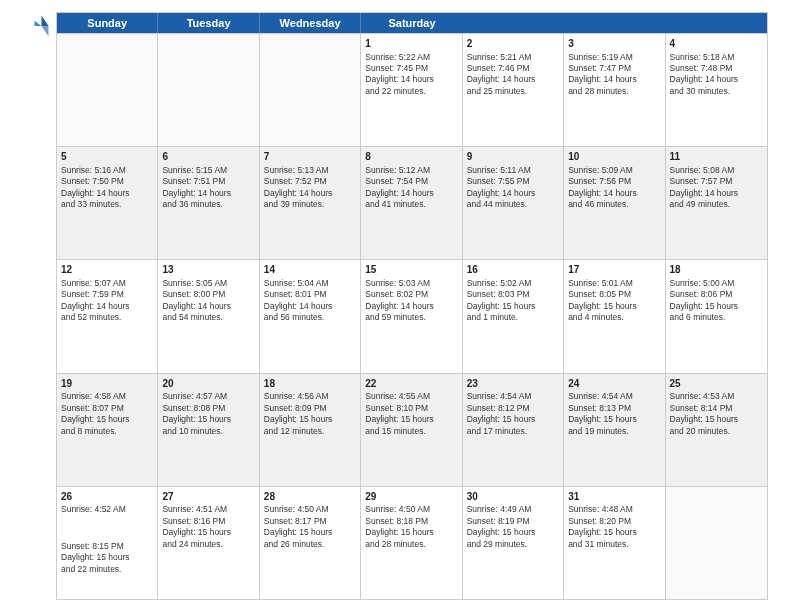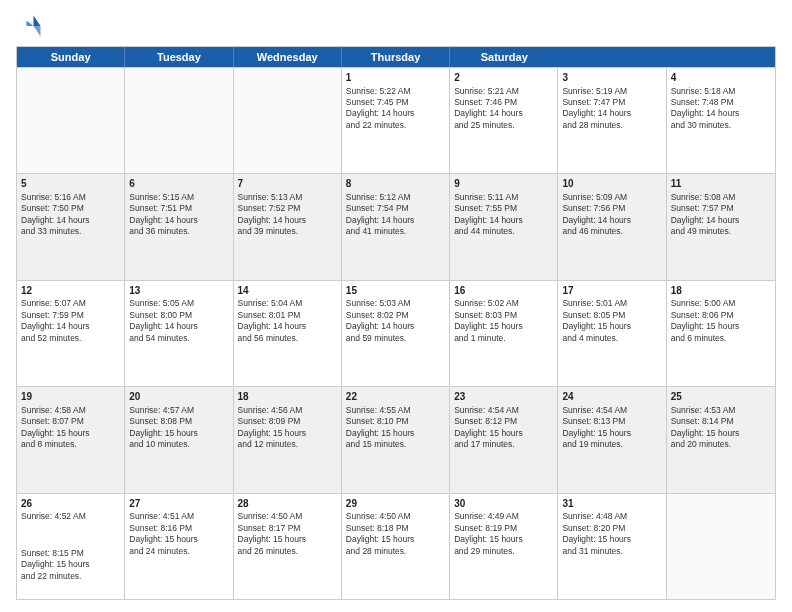--- a/index.html
+++ b/index.html
@@ -6,23 +6,23 @@
     body {
       font-family: Arial, sans-serif;
       background: #fff;
       width: 792px;
       height: 612px;
       overflow: hidden;
     }
     .page {
       width: 792px;
       height: 612px;
-      padding: 12px 16px;
-      display: flex;
-      flex-direction: column;
+      padding: 12px 24px;
+      display: flex;
+      flex-direction: row;
     }
     .header {
       display: flex;
       justify-content: space-between;
       align-items: flex-start;
       margin-bottom: 6px;
     }
     .logo {
       display: flex;
       align-items: center;
@@ -129,21 +129,20 @@
       <div class="main-title"></div>
       <div class="subtitle"></div>
     </div>
   </div>
 
   <div class="calendar">
     <div class="cal-header" id="cal-header">
         <div class="cal-header-cell">Sunday</div>
         <div class="cal-header-cell">Tuesday</div>
         <div class="cal-header-cell">Wednesday</div>
-        <div class="cal-header-cell">Thursday</div>
         <div class="cal-header-cell">Saturday</div>
       </div>
     <div class="cal-body" id="cal-body">
         <div class="cal-row">
           <div class="cal-cell empty"></div>
           <div class="cal-cell empty"></div>
           <div class="cal-cell empty"></div>
           <div class="cal-cell">
             <span class="day-num">1</span>
             <span style="display: block;">Sunrise: 5:22 AM</span>

